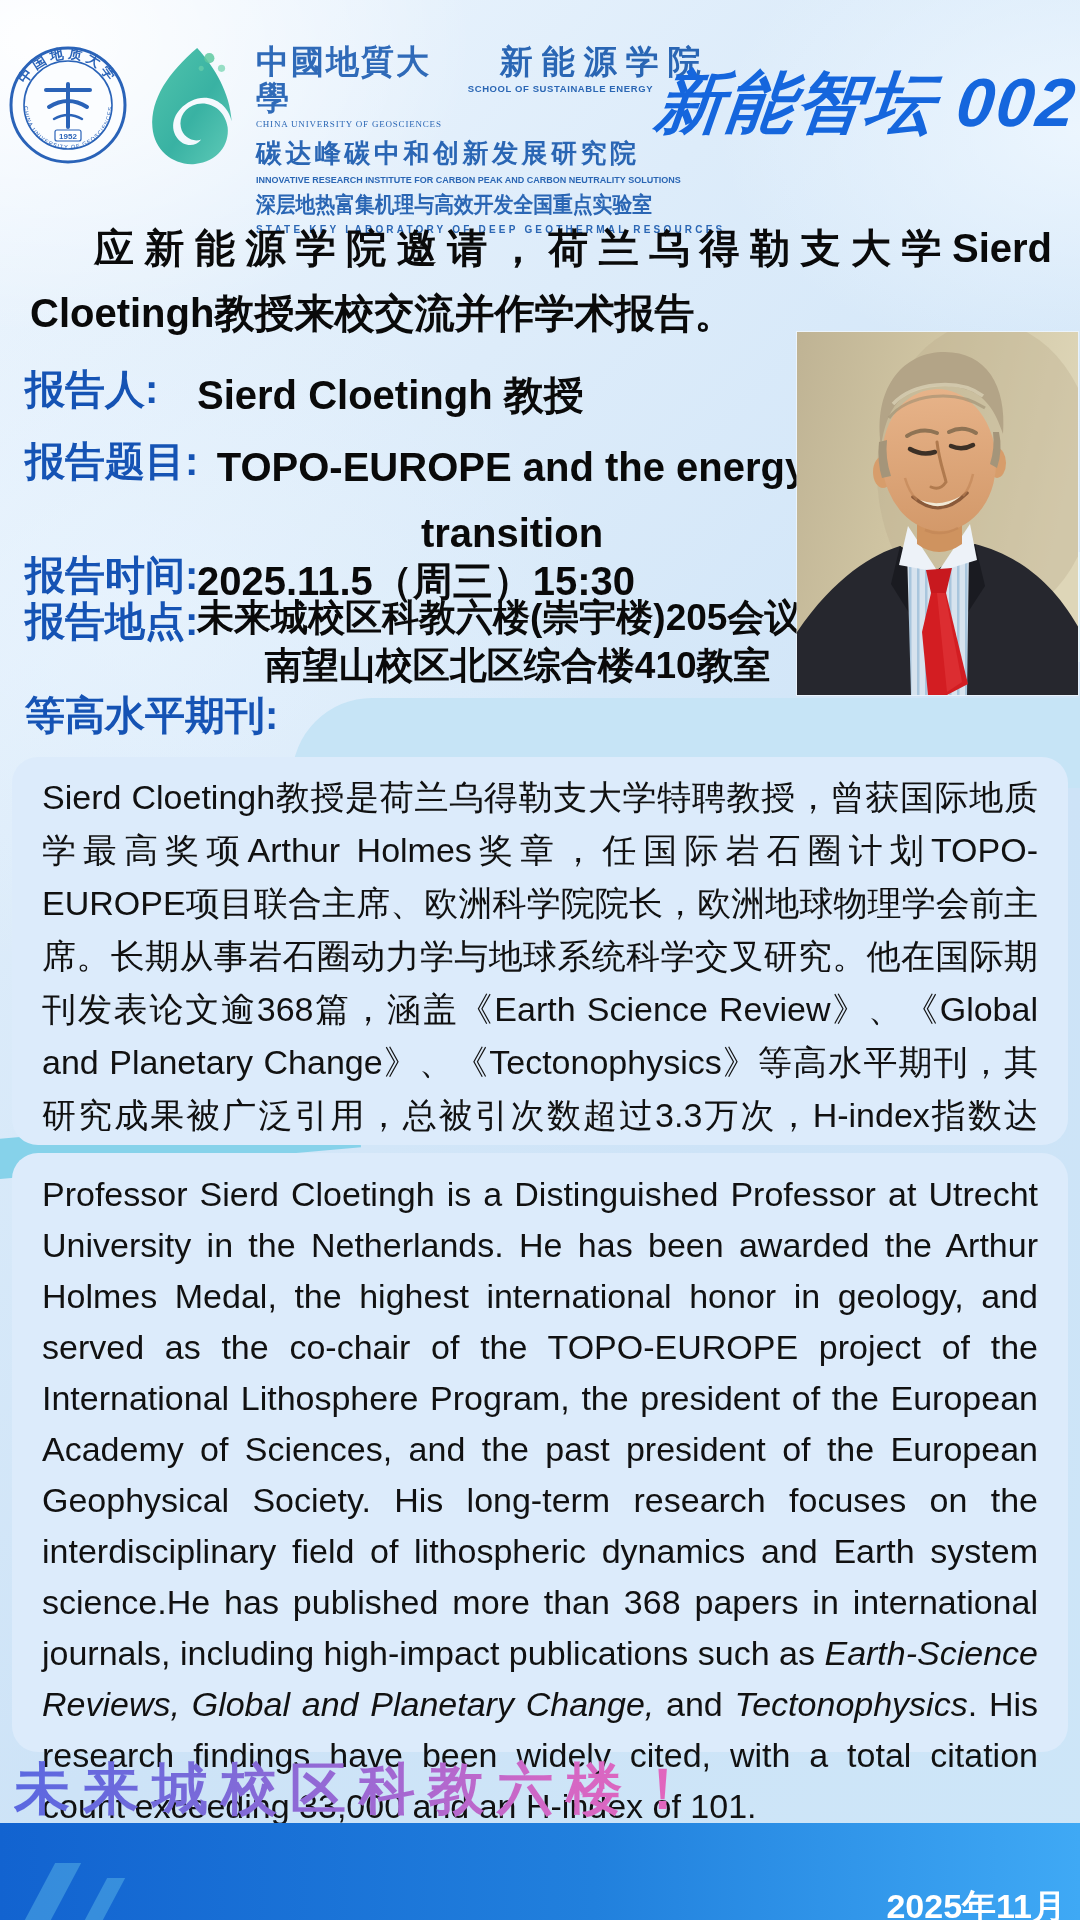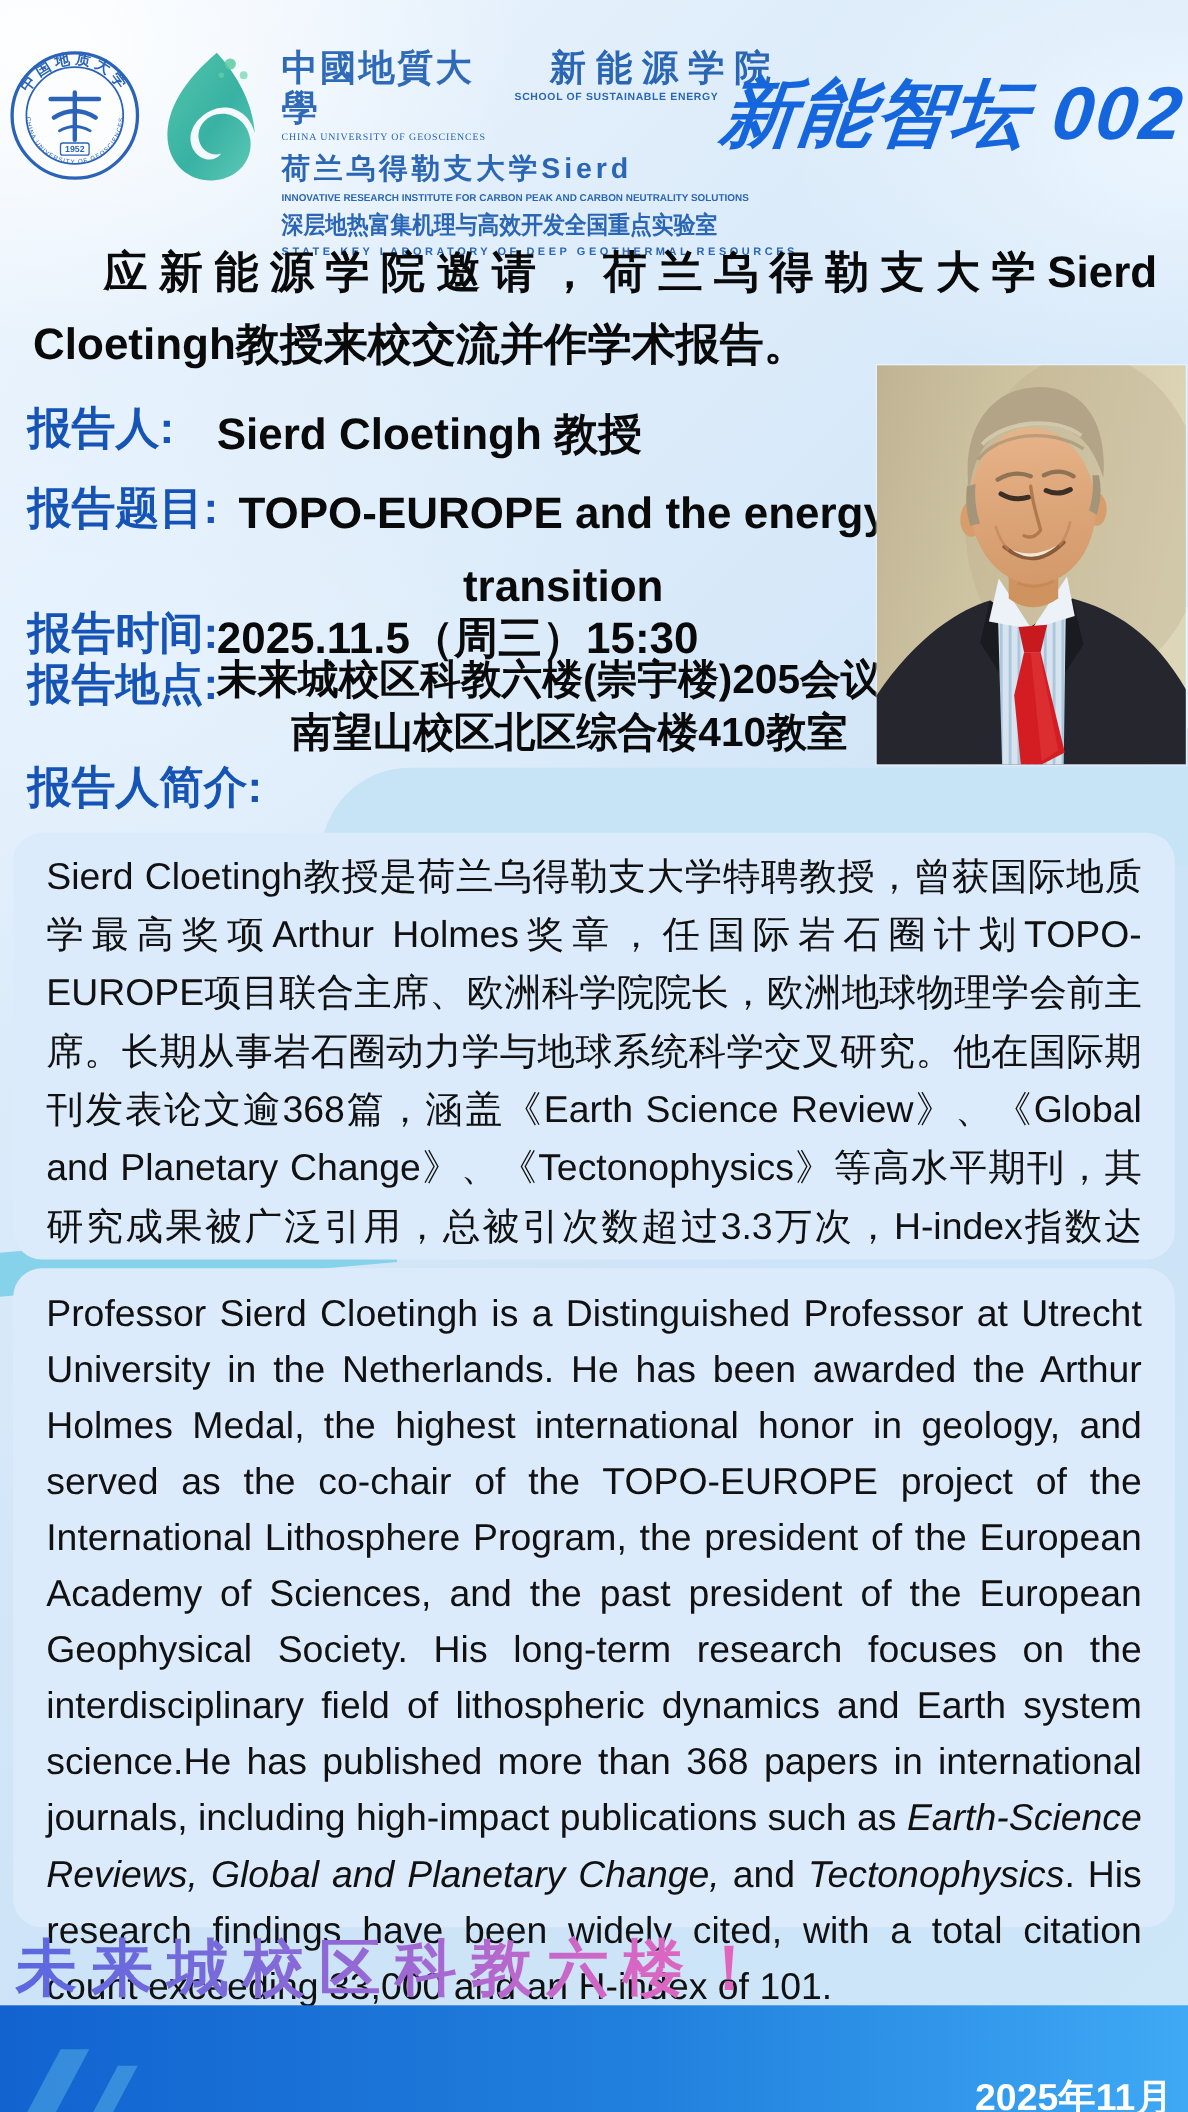--- a/index.html
+++ b/index.html
@@ -115,21 +115,21 @@
       <div class="hu">
         <div class="univ-cn">中國地質大學</div>
         <div class="univ-en">CHINA UNIVERSITY OF GEOSCIENCES</div>
       </div>
       <div class="hdivider"></div>
       <div class="hu">
         <div class="school-cn">新能源学院</div>
         <div class="school-en">SCHOOL OF SUSTAINABLE ENERGY</div>
       </div>
     </div>
-    <div class="inst-cn">荷兰乌得勒支大学Sierd</div>
+    <div class="inst-cn">碳达峰碳中和创新发展研究院</div>
     <div class="inst-en">INNOVATIVE RESEARCH INSTITUTE FOR CARBON PEAK AND CARBON NEUTRALITY SOLUTIONS</div>
     <div class="lab-cn">深层地热富集机理与高效开发全国重点实验室</div>
     <div class="lab-en">STATE KEY LABORATORY OF DEEP GEOTHERMAL RESOURCES</div>
   </div>
 
   <div class="abs series">新能智坛 002</div>
 
   <div class="abs intro">应新能源学院邀请，荷兰乌得勒支大学Sierd Cloetingh教授来校交流并作学术报告。</div>
 
   <div class="abs row" style="top:362px">
@@ -148,21 +148,21 @@
   </div>
 
   <div class="abs row venue" style="top:594px">
     <span class="lbl wide">报告地点:</span>
     <span class="val" style="margin-left:0">
       <div>未来城校区科教六楼(崇宇楼)205会议室</div>
       <div>南望山校区北区综合楼410教室</div>
     </span>
   </div>
 
-  <div class="abs biolbl" style="top:688px">报告人简介:</div>
+  <div class="abs biolbl" style="top:688px">等高水平期刊:</div>
 
   <svg class="abs photo" viewBox="0 0 281 363">
     <defs>
       <linearGradient id="bgGrad" x1="0" y1="0" x2="1" y2=".3">
         <stop offset="0" stop-color="#bfb394"></stop>
         <stop offset="45%" stop-color="#cfc4a2"></stop>
         <stop offset="100%" stop-color="#ded6b8"></stop>
       </linearGradient>
       <linearGradient id="skin" x1="0" y1="0" x2="0" y2="1">
         <stop offset="0" stop-color="#e7b389"></stop>

